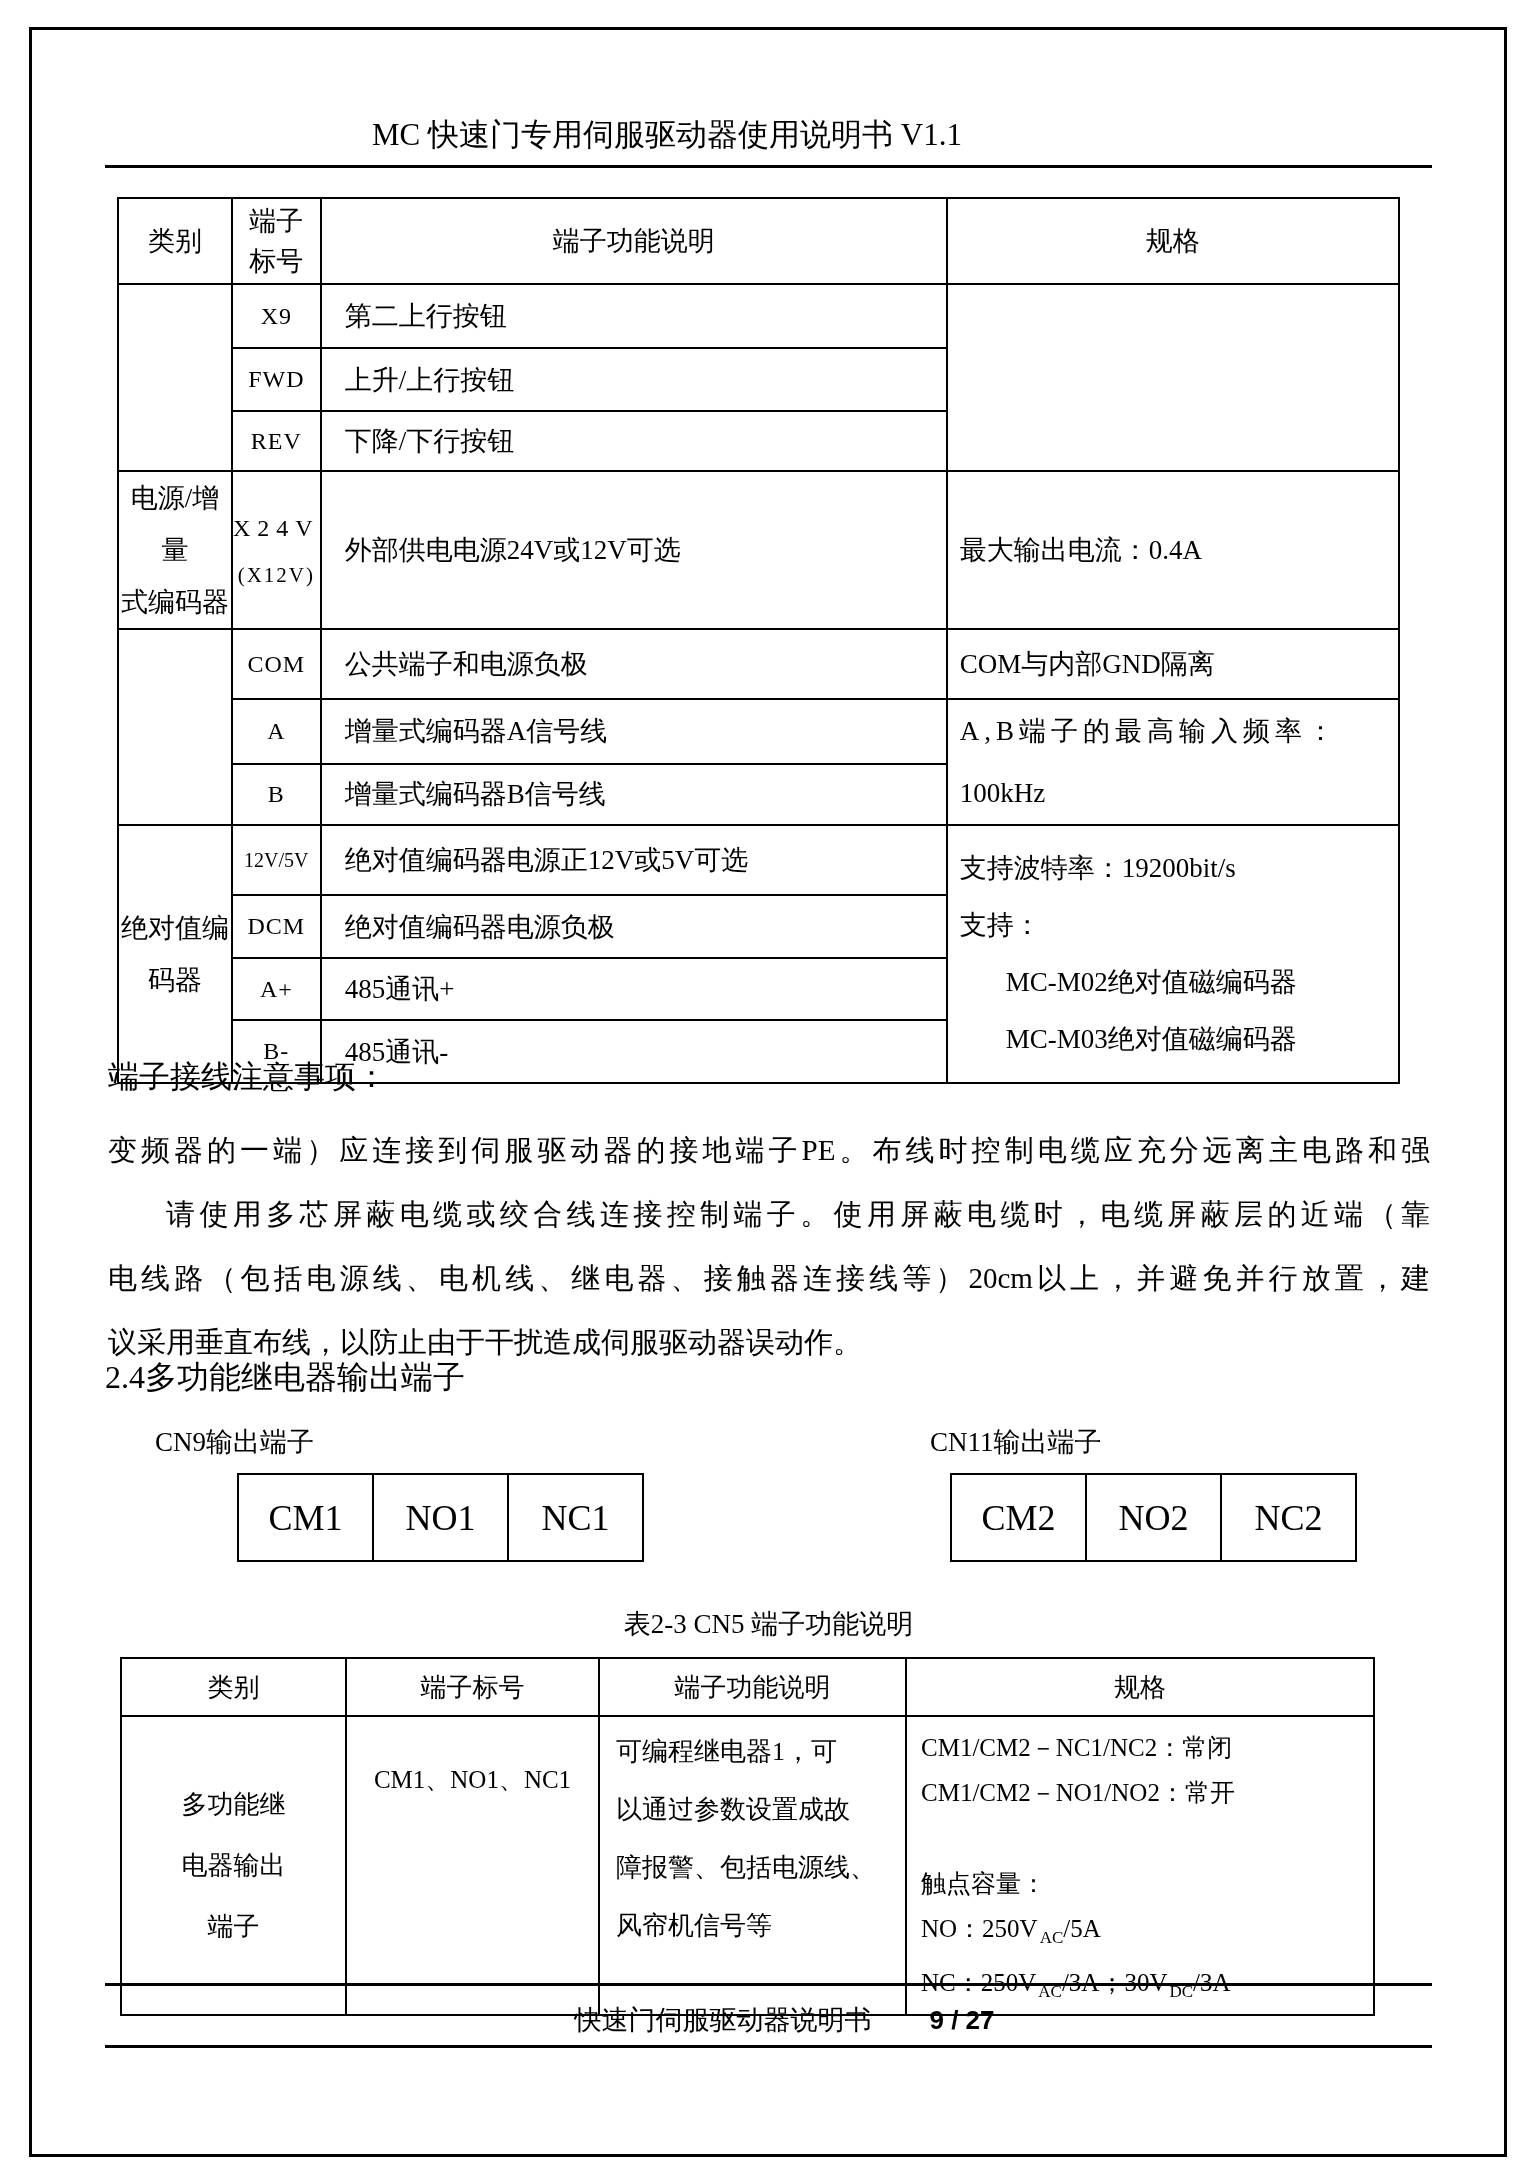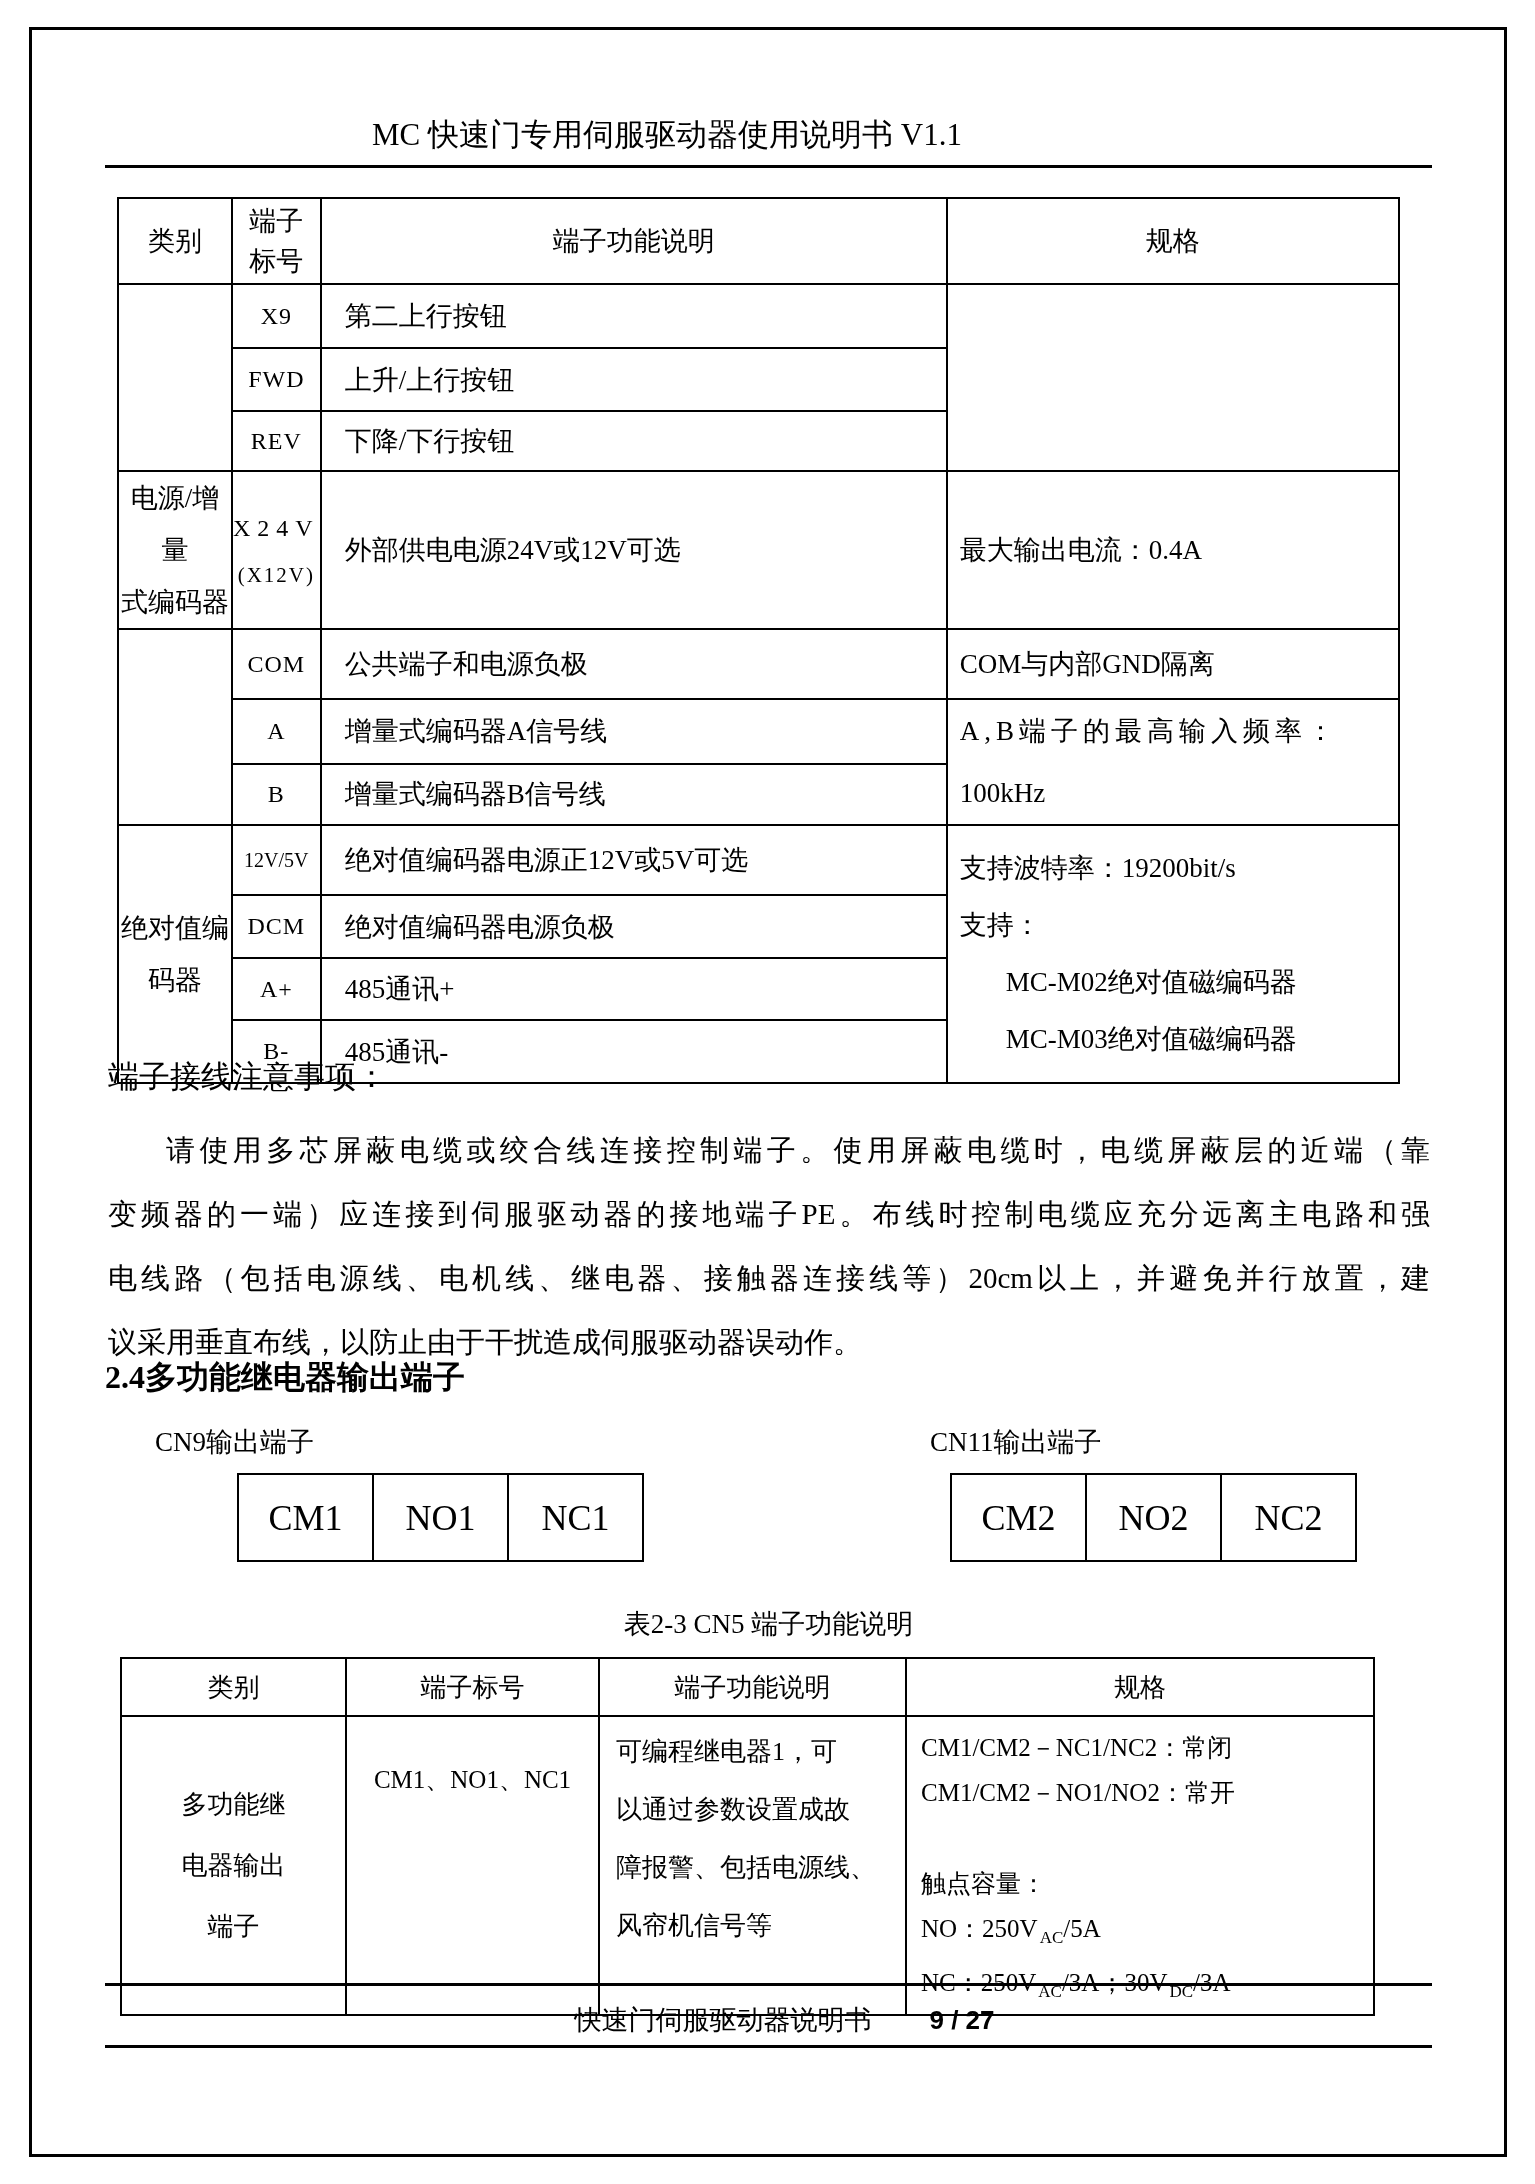--- a/index.html
+++ b/index.html
@@ -37,21 +37,21 @@
   .speclines div{line-height:57px;}
   .ind{padding-left:46px;}
 
   
   .note-head{left:108px;top:1056px;font-size:31px;line-height:42px;}
   .para{left:108px;top:1118px;width:1322px;font-size:29px;}
   .pl{line-height:64px;text-align:justify;text-align-last:justify;}
   .pl-first{text-indent:58px;}
   .pl-last{text-align-last:left;}
 
-  .sec-head{left:105px;top:1356px;font-size:32px;font-weight:bold;line-height:42px;}
+  .sec-head{left:105px;top:1356px;font-size:32px;font-weight:normal;line-height:42px;}
 
   
   .cn-label{top:1424px;font-size:27px;line-height:36px;}
   .cn9-label{left:155px;}
   .cn11-label{left:930px;}
   .cnt td{width:133px;height:85px;text-align:center;font-size:36px;}
   .cnt{top:1473px;}
   .cn9{left:237px;}
   .cn11{left:950px;}
 
@@ -165,22 +165,22 @@
   </tr>
   <tr style="height:63px">
     <td class="lat">B-</td>
     <td class="desc">485通讯-</td>
   </tr>
 </tbody>
   </table>
 
 <div class="abs note-head">端子接线注意事项：</div>
 <div class="abs para">
+  <div class="pl">变频器的一端）应连接到伺服驱动器的接地端子PE。布线时控制电缆应充分远离主电路和强</div>
   <div class="pl pl-first">请使用多芯屏蔽电缆或绞合线连接控制端子。使用屏蔽电缆时，电缆屏蔽层的近端（靠</div>
-  <div class="pl">变频器的一端）应连接到伺服驱动器的接地端子PE。布线时控制电缆应充分远离主电路和强</div>
   <div class="pl">电线路（包括电源线、电机线、继电器、接触器连接线等）20cm以上，并避免并行放置，建</div>
   <div class="pl pl-last">议采用垂直布线，以防止由于干扰造成伺服驱动器误动作。</div>
 </div>
 
 <div class="abs sec-head">2.4多功能继电器输出端子</div>
 
 <div class="abs cn-label cn9-label">CN9输出端子</div>
 <table class="abs cnt cn9">
   <tbody>
       <tr>

